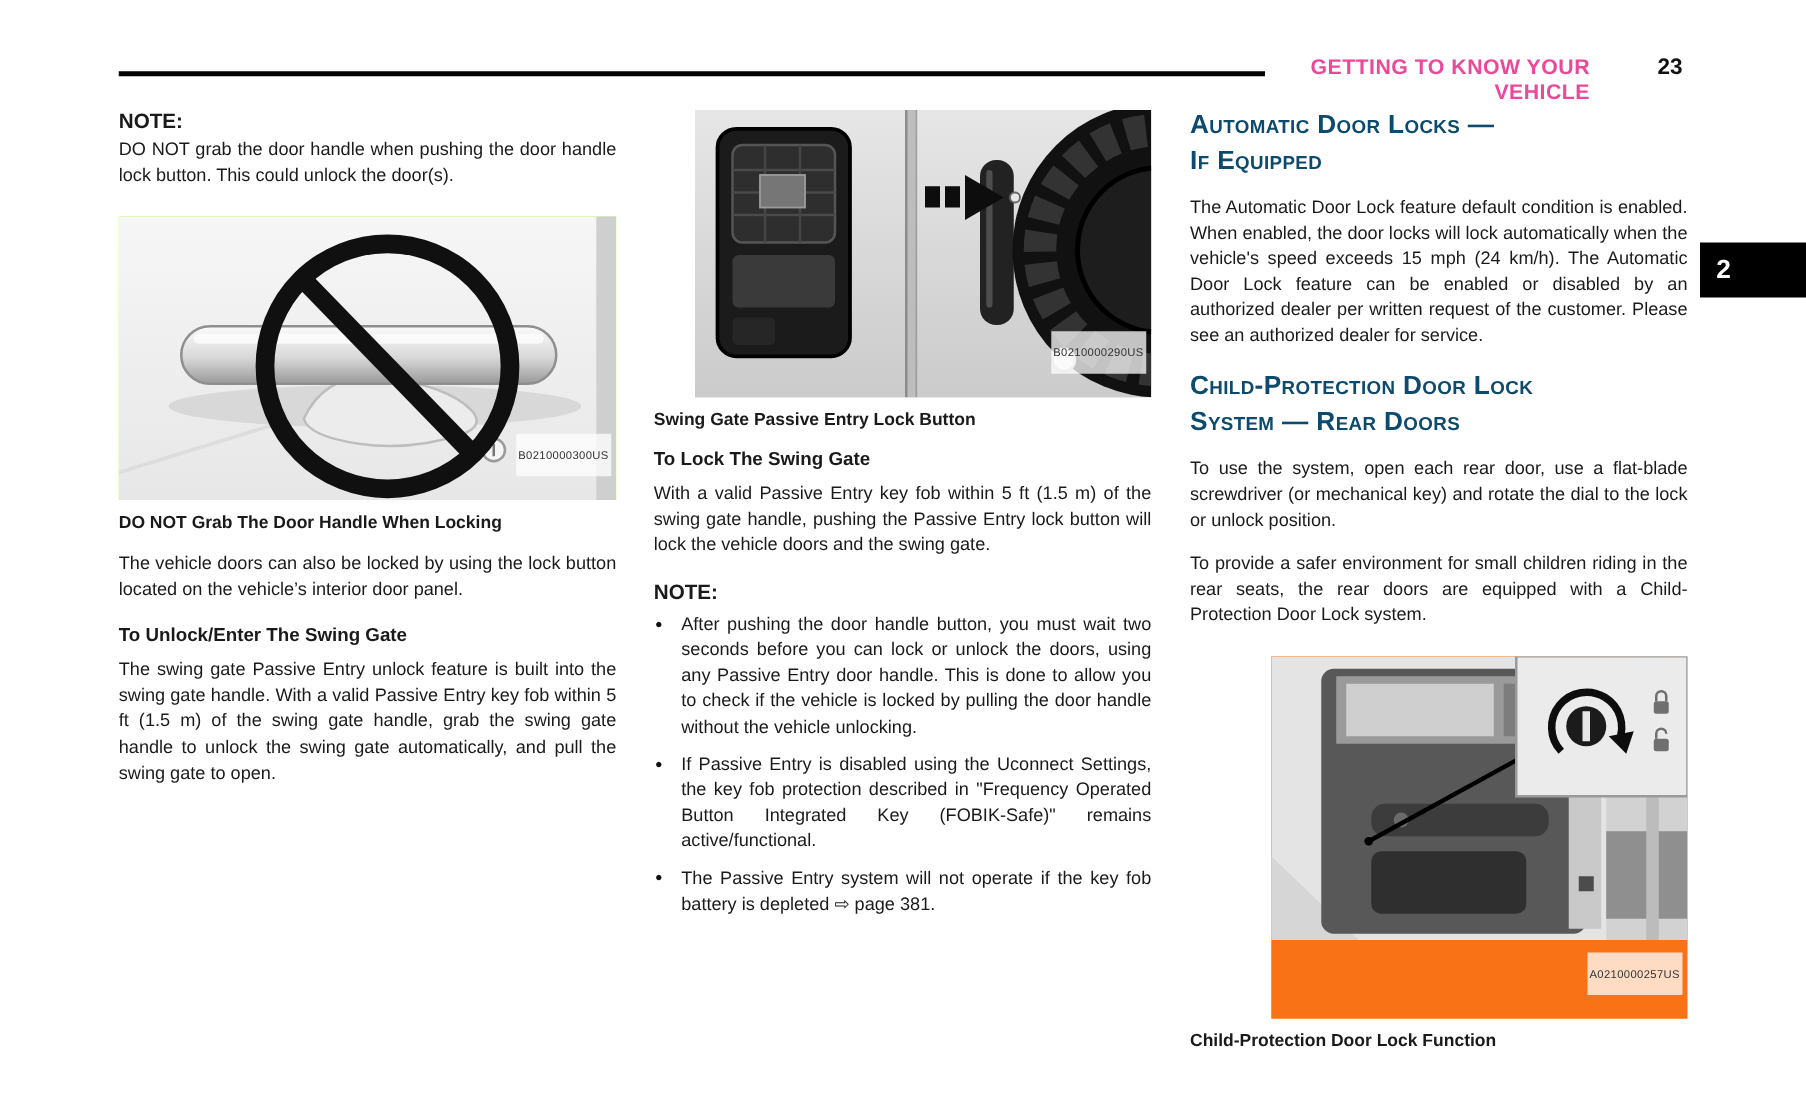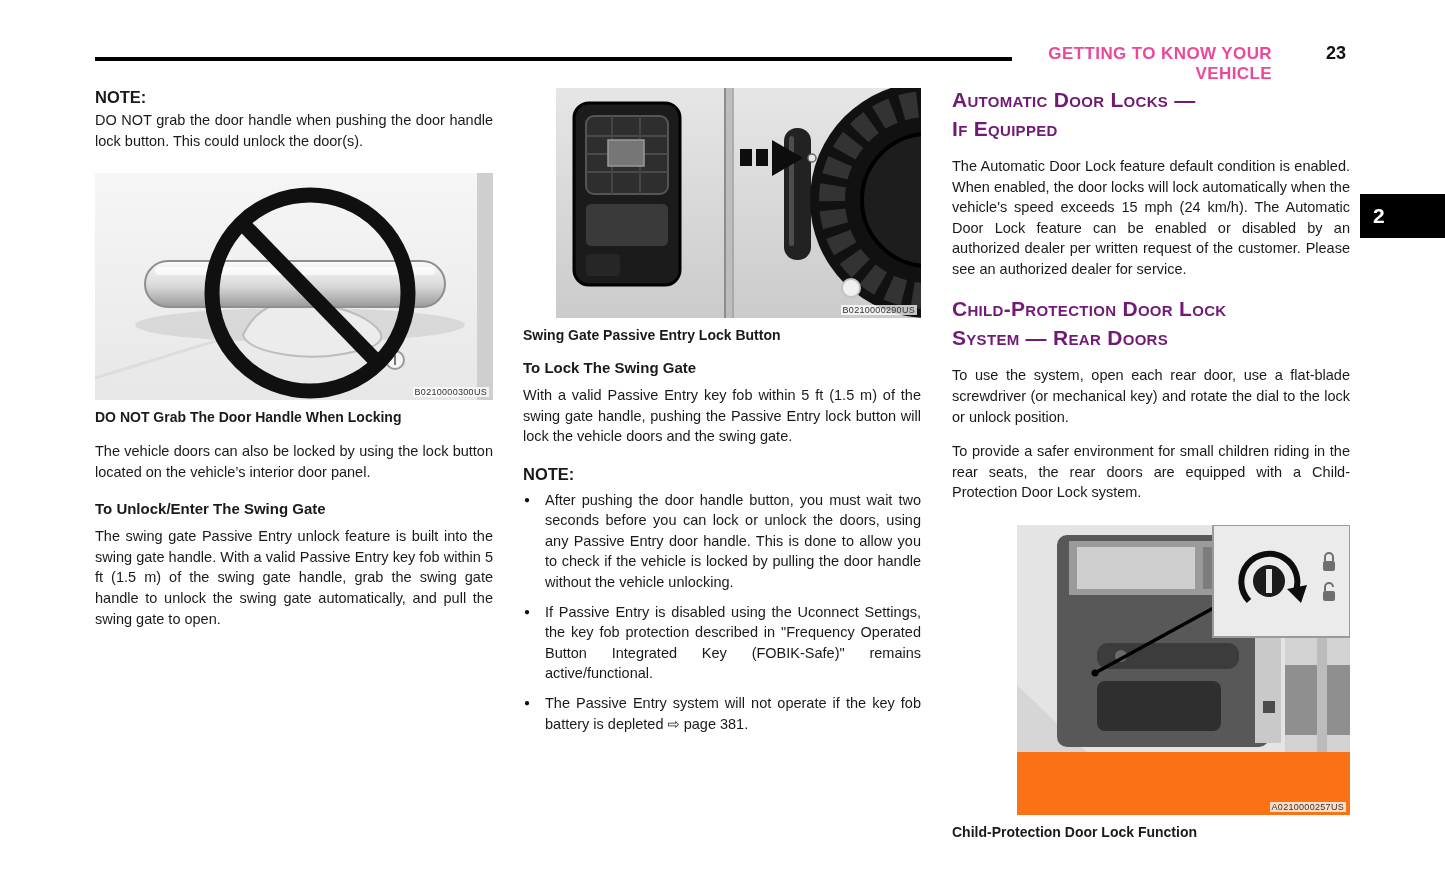--- a/index.html
+++ b/index.html
@@ -18,30 +18,30 @@
   
   .col{position:absolute;top:88px;width:398px;}
   .col-left{left:95px;}
   .col-mid{left:523px;}
   .col-right{left:952px;top:86px;}
   
   .note-h{font-size:16.5px;font-weight:bold;margin:0 0 3px 0;}
   .body-p{font-size:14.5px;line-height:1.42;text-align:justify;margin:0 0 14px 0;}
   .subhead{font-size:15px;font-weight:bold;margin:18px 0 9px 0;}
   .caption{font-size:14px;font-weight:bold;text-align:left;margin:9px 0 0 0;}
-  .sc-head{font-size:21px;line-height:1.38;font-weight:bold;color:#701a75;
+  .sc-head{font-size:21px;line-height:1.38;font-weight:bold;color:#0c4a6e;
     font-variant:small-caps;letter-spacing:.3px;margin:0 0 12px 0;white-space:pre-line;}
   ul.notelist{list-style:none;margin:6px 0 14px 0;padding:0;}
   ul.notelist li{position:relative;padding-left:22px;font-size:14.5px;line-height:1.42;
     text-align:justify;margin:0 0 9px 0;}
   ul.notelist li::before{content:"●";position:absolute;left:1px;top:3px;font-size:10px;color:#111;}
   
   .figure{position:relative;overflow:hidden;}
-  .fig-code{position:absolute;right:4px;bottom:3px;font-size:9px;color:#333;
-    background:rgba(255,255,255,.75);padding:0 2px;letter-spacing:.3px;}
+  .fig-code{position:absolute;right:4px;bottom:19px;font-size:9px;color:#333;
+    background:rgba(255,255,255,.75);padding:12px 2px;letter-spacing:.3px;}
   .fig1{width:398px;height:227px;margin-top:22px;background:#bef264;}
   .fig2{width:365px;height:230px;margin-left:33px;background:#dcdcdc;}
   .fig3{width:333px;height:290px;margin-left:65px;margin-top:22px;background:#f97316;}
   svg{display:block;}
 </style>
 </head>
 <body>
 
 <div class="page">
 

